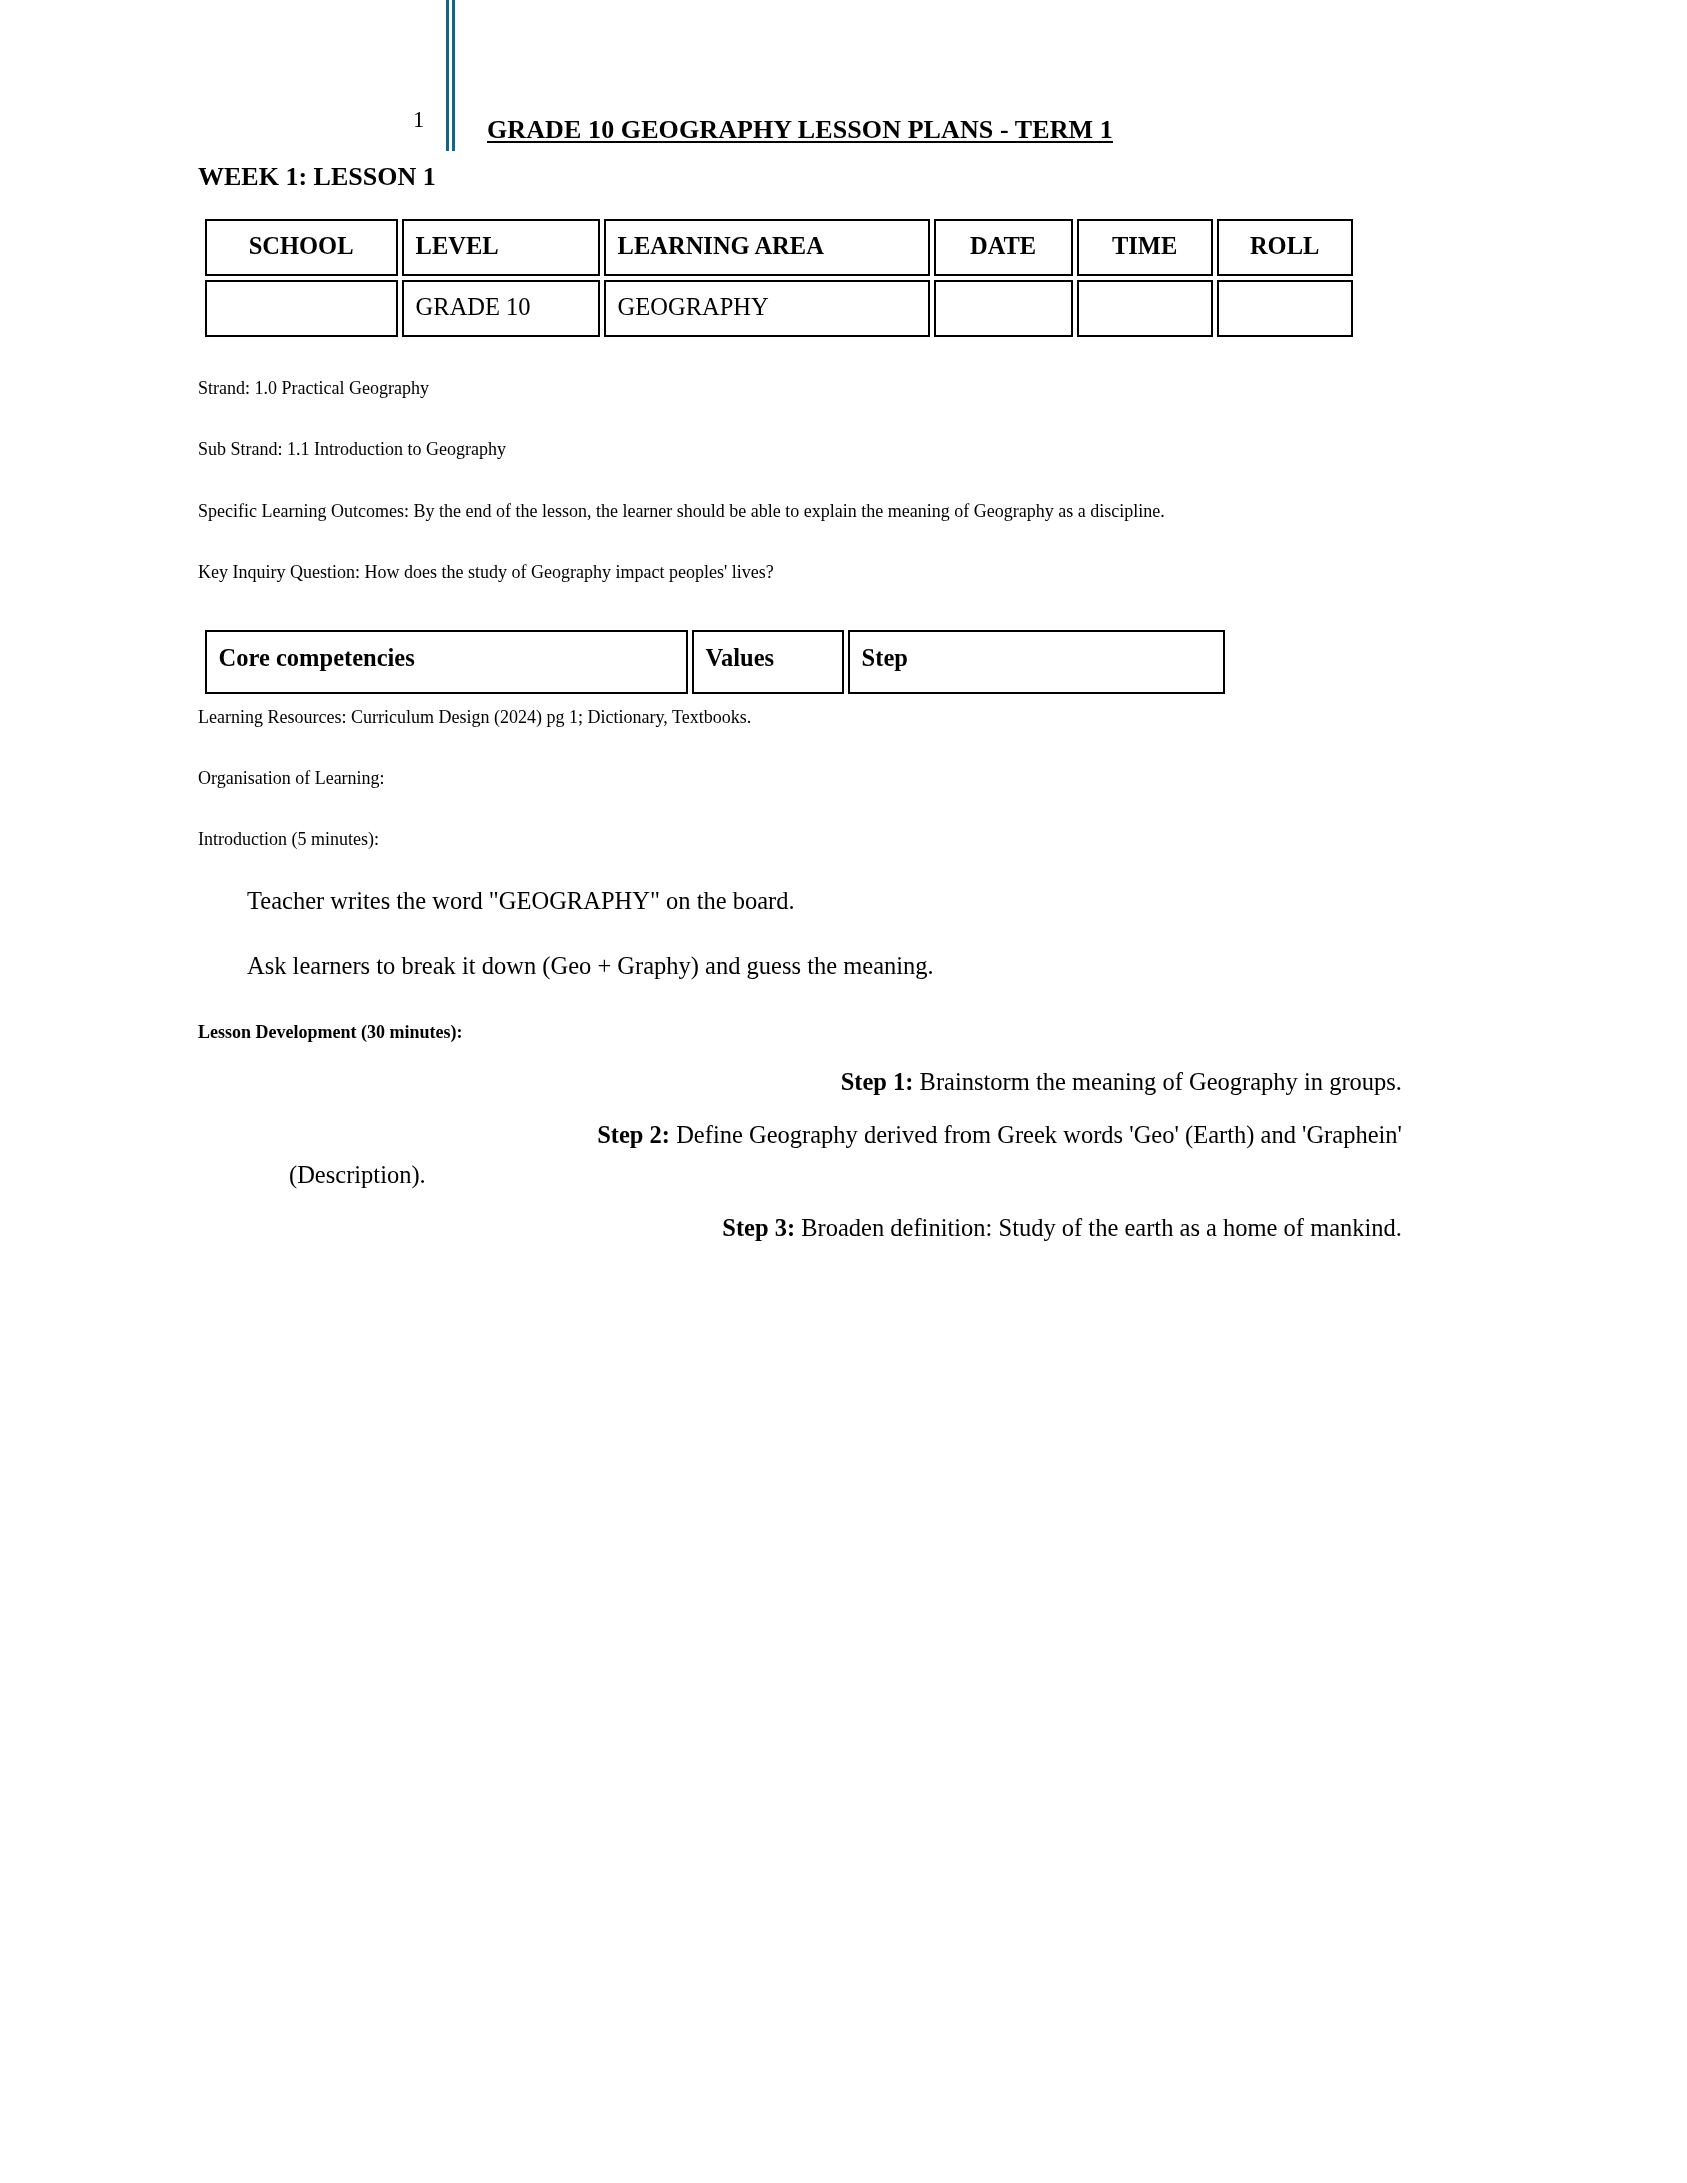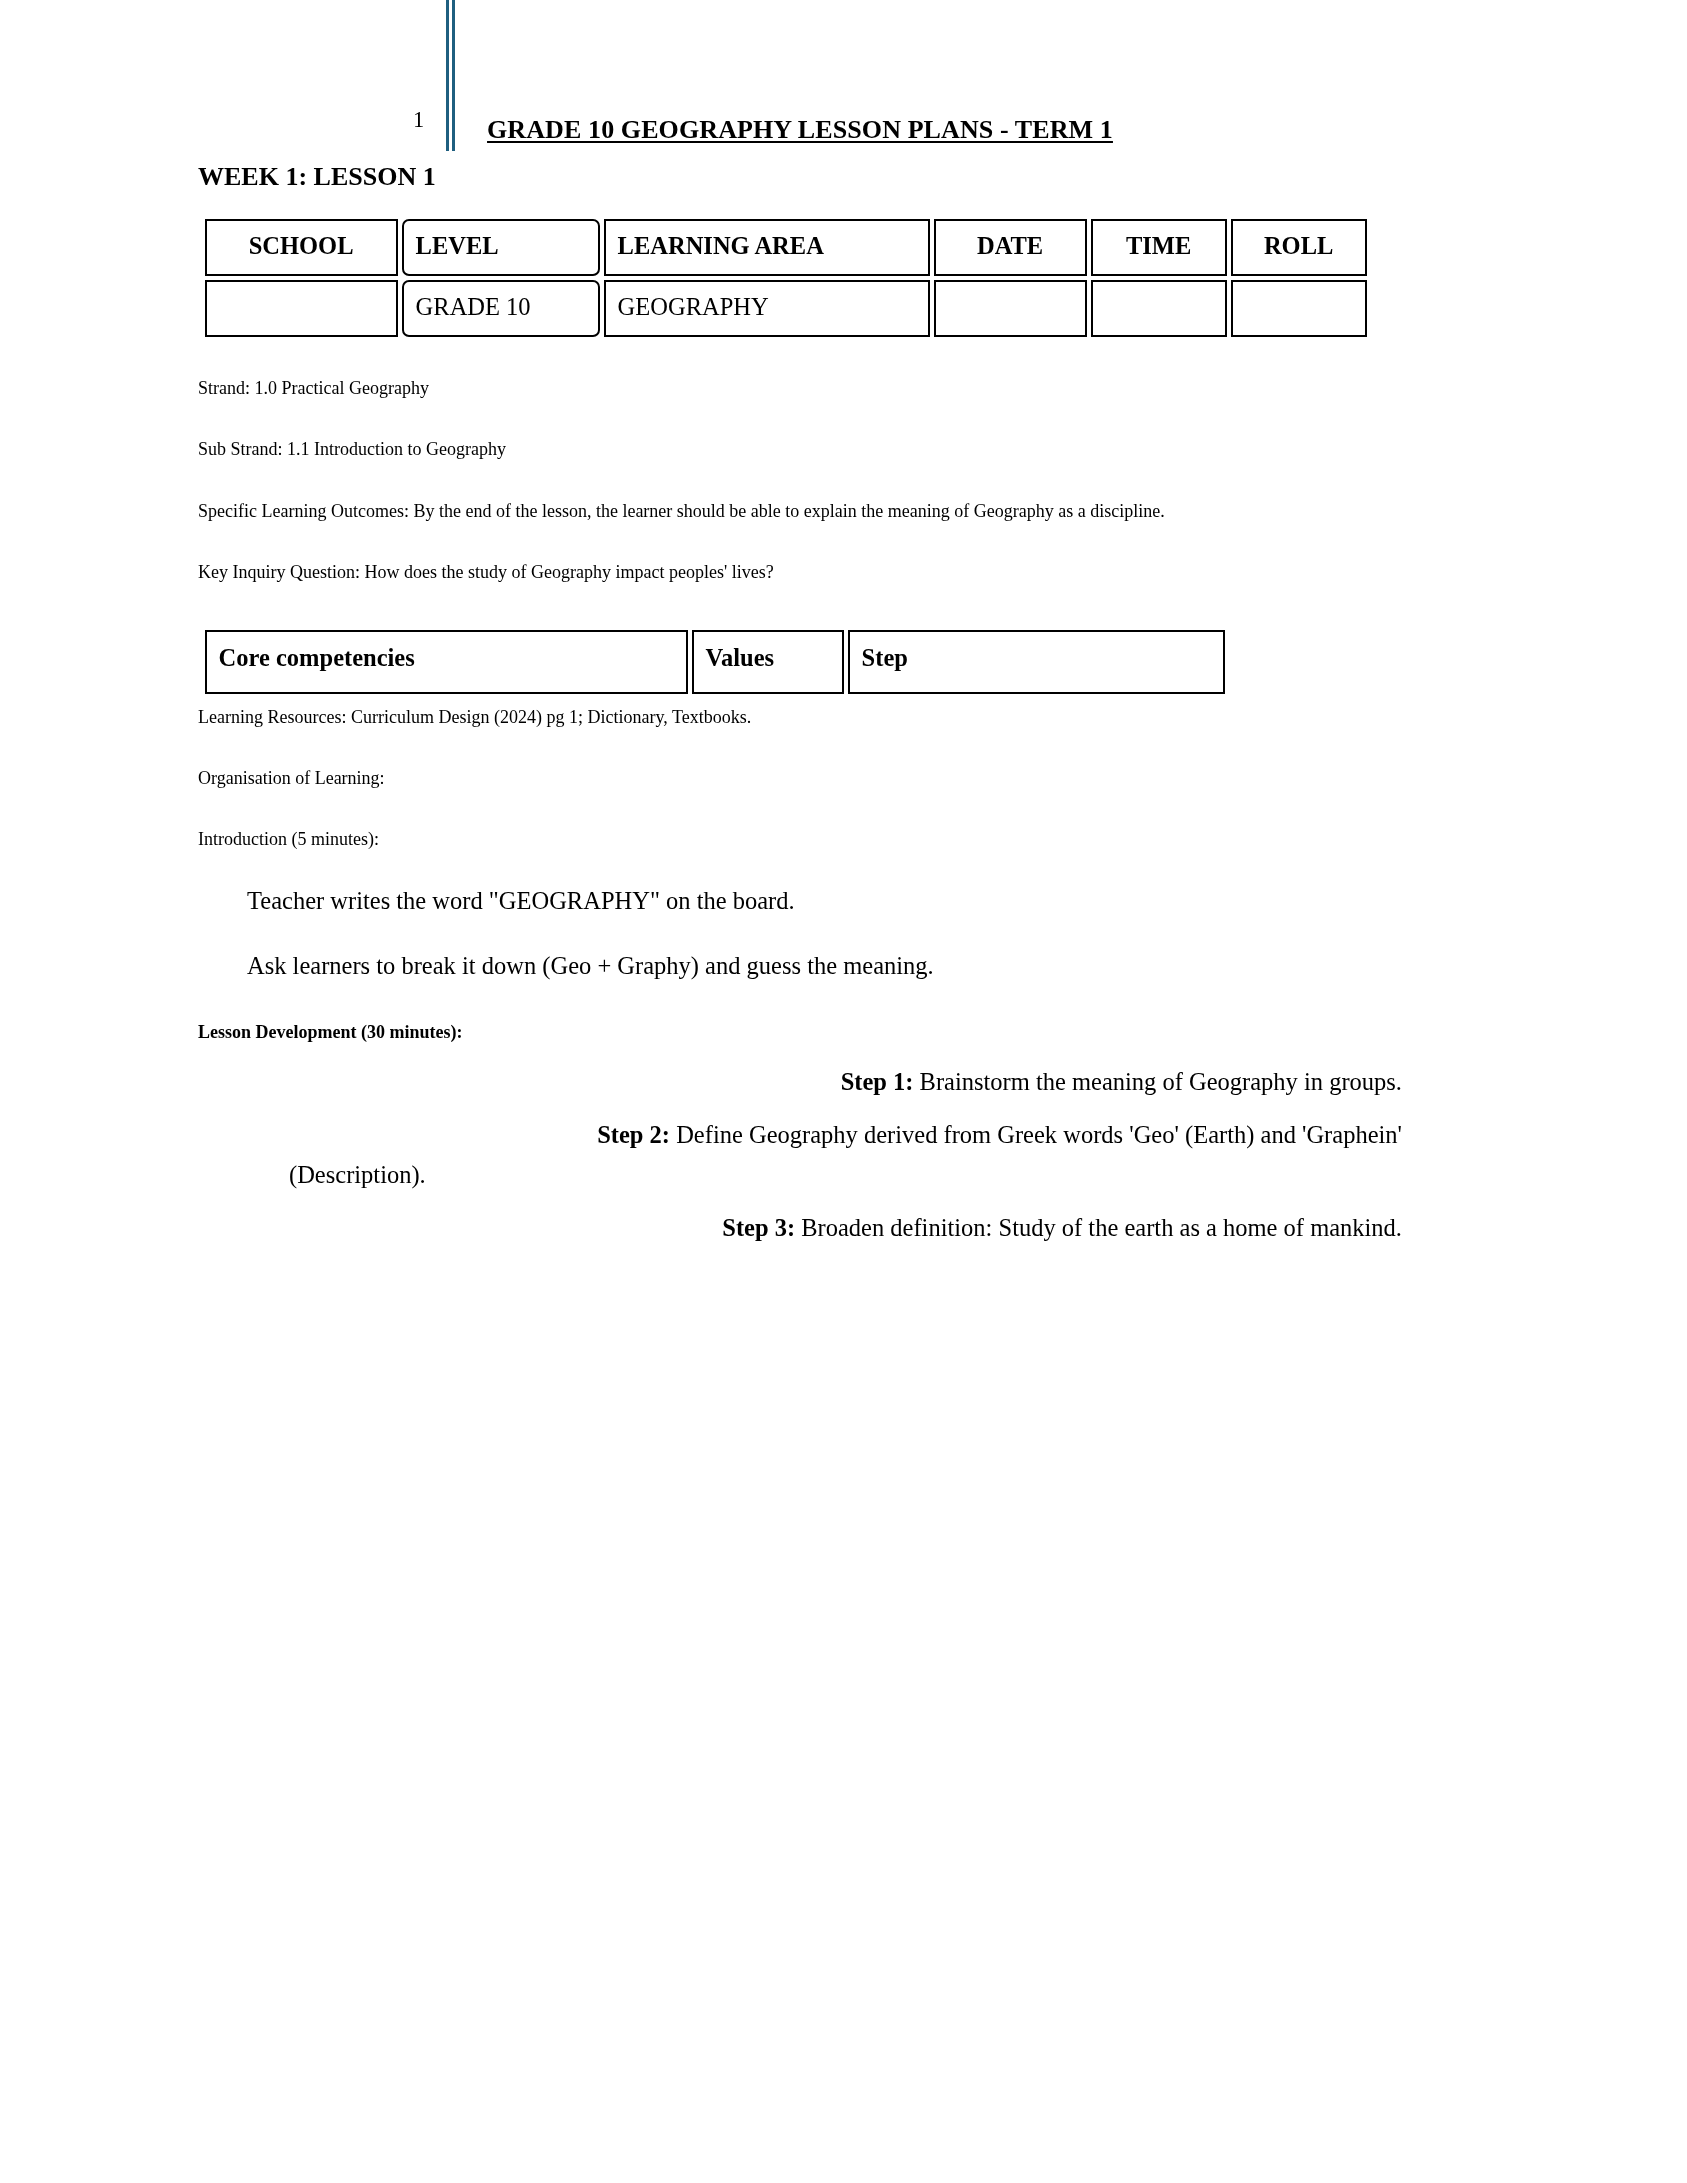--- a/index.html
+++ b/index.html
@@ -92,23 +92,23 @@
   }
   table.doc-table tr.head td {
     font-weight: bold;
   }
   #info-table {
     margin-top: 22.5px;
     margin-left: 2.6px;
   }
   #info-table td { height: 57px; }
   #info-table .c-school { width: 193px; text-align: center; }
-  #info-table .c-level  { width: 198px; border-radius: 7px; }
+  #info-table .c-level  { width: 198px; }
   #info-table .c-area   { width: 326px; }
-  #info-table .c-date   { width: 153px; text-align: center; }
+  #info-table .c-date   { width: 139px; text-align: center; }
   #info-table .c-time   { width: 136px; text-align: center; }
   #info-table .c-roll   { width: 136px; text-align: center; }
 
   #comp-table {
     margin-top: 40px;
     margin-left: 2.6px;
   }
   #comp-table td { height: 64px; }
   #comp-table .c-core   { width: 483px; }
   #comp-table .c-values { width: 152px; }

